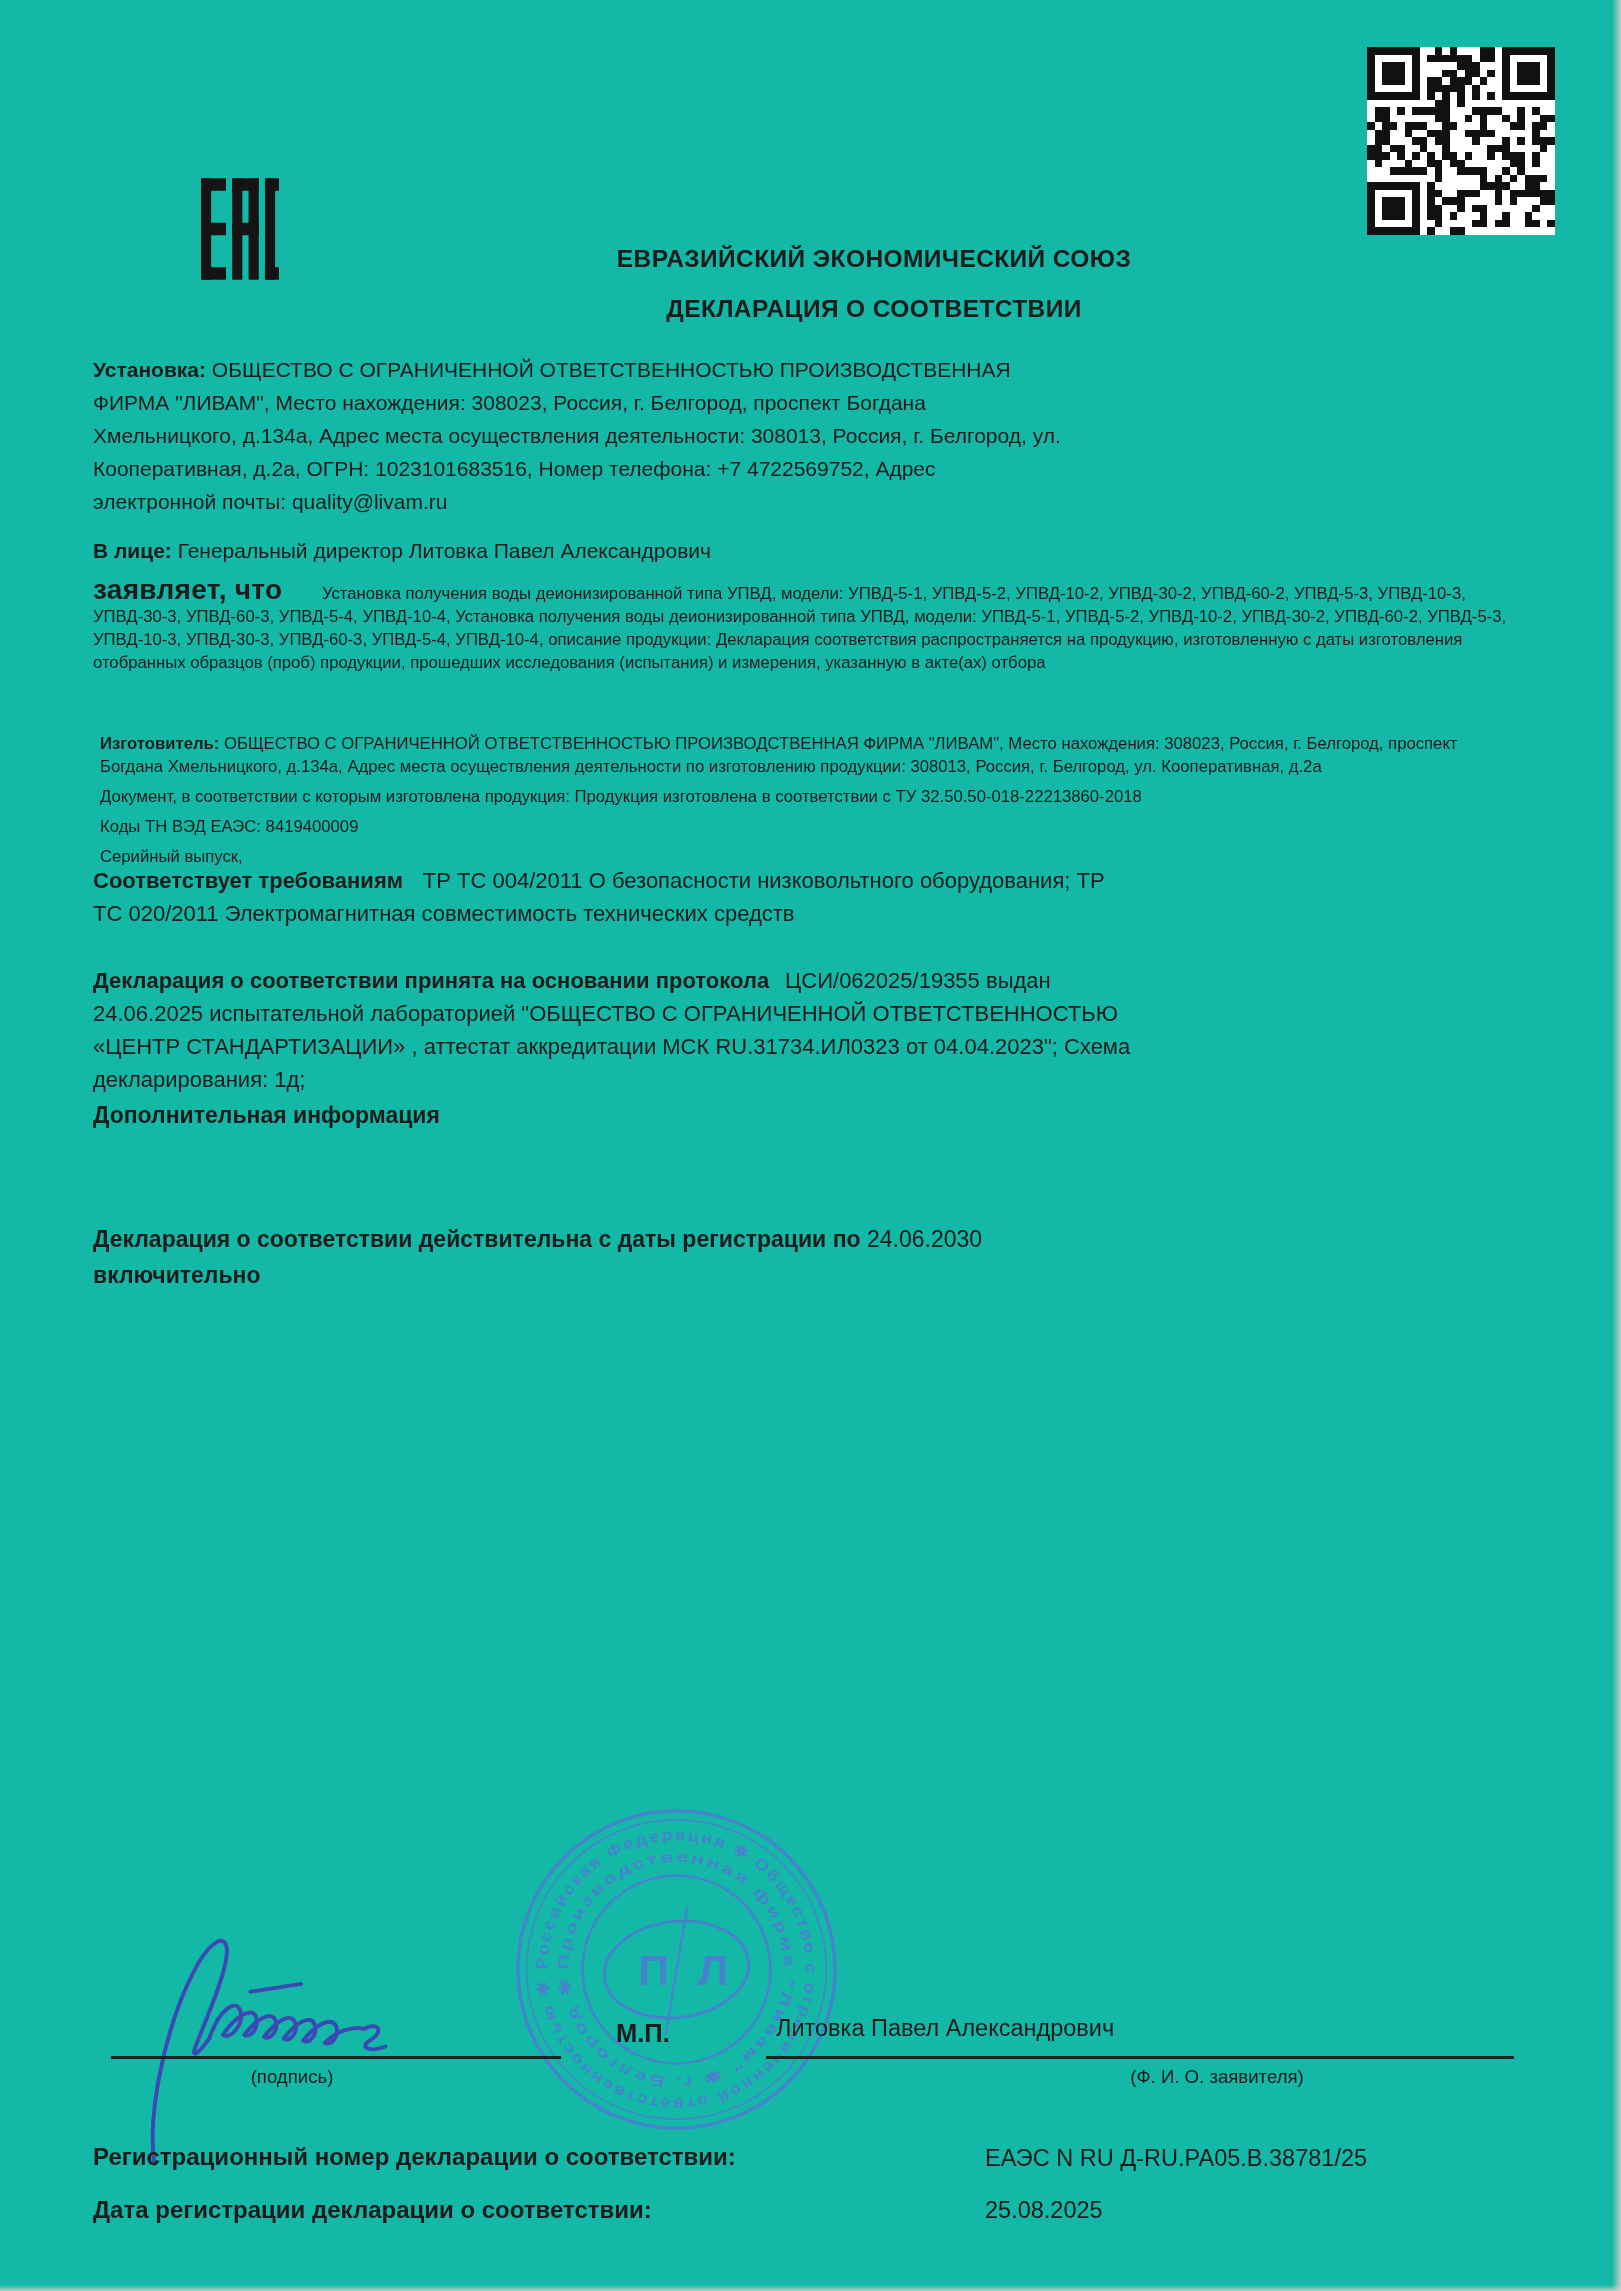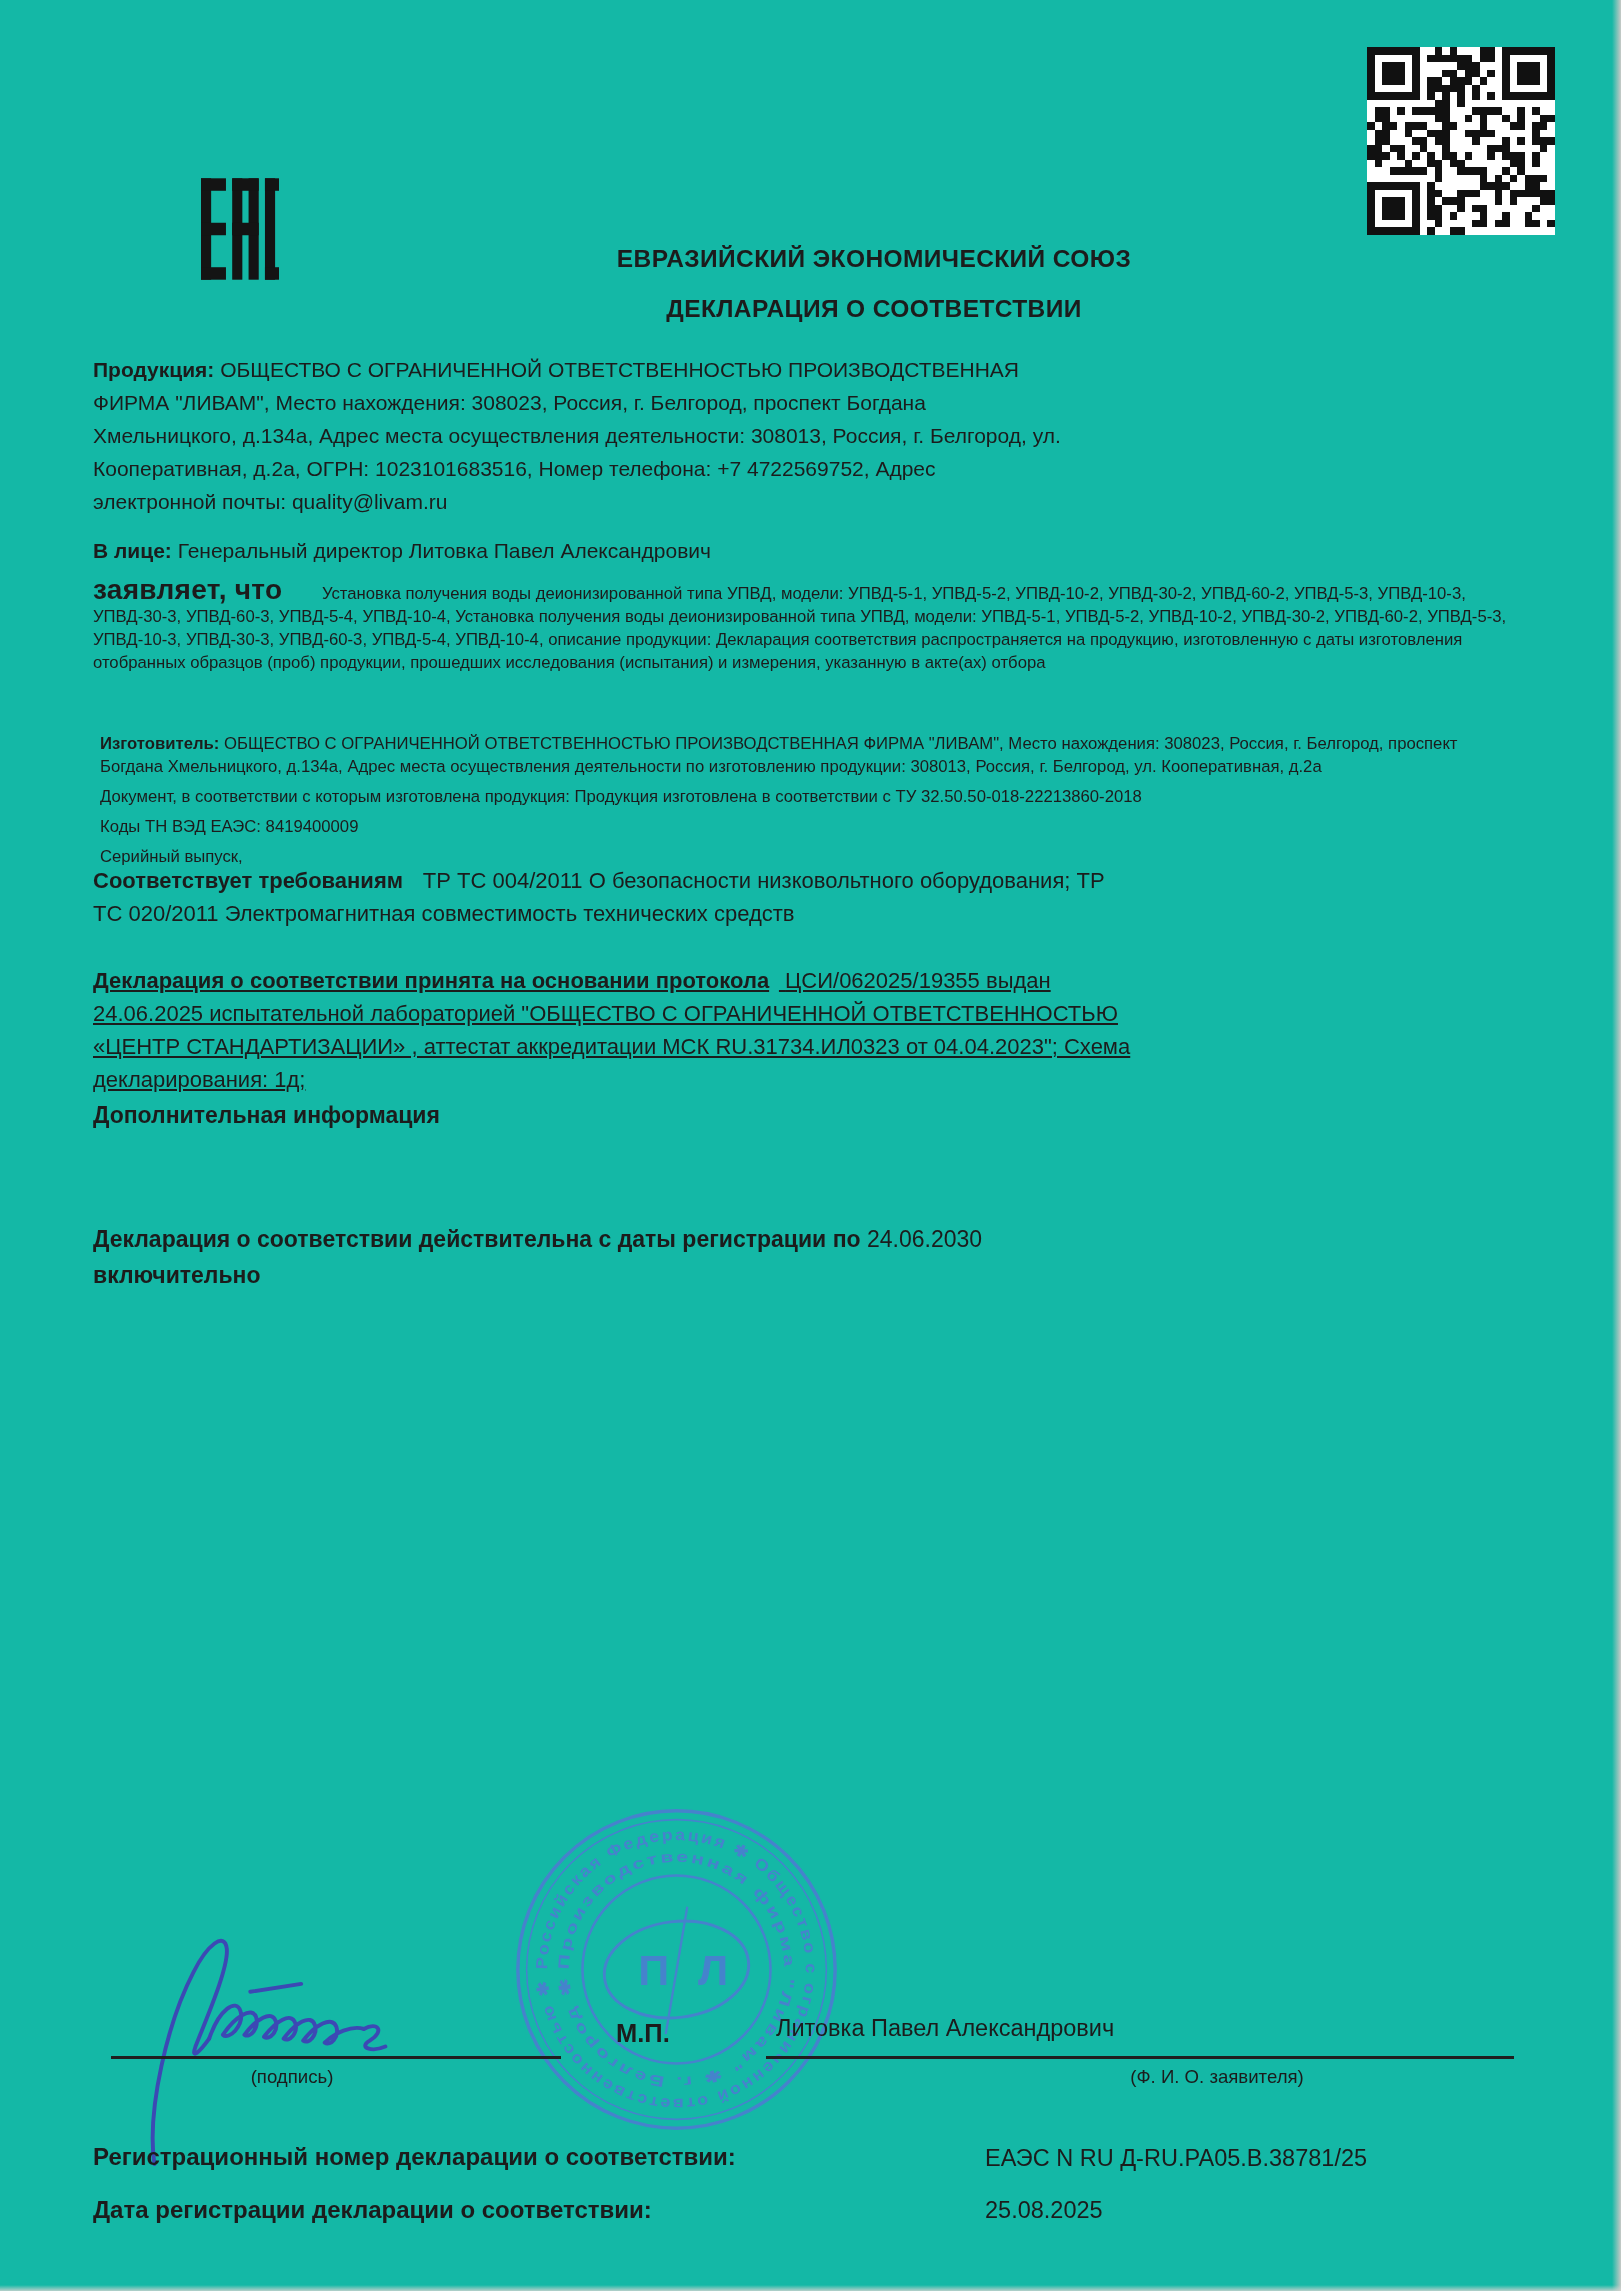--- a/index.html
+++ b/index.html
@@ -18,21 +18,21 @@
   .title-line{font-size:24.5px;font-weight:bold;letter-spacing:0.4px;margin:0 0 21.6px 0;}
   
   .applicant{left:93px;top:353px;width:970px;font-size:21px;line-height:33px;}
   .inperson{left:93px;top:539px;width:1078px;font-size:21px;}
   .declares{left:93px;top:578px;width:1416px;font-size:16.7px;line-height:23px;}
   .declares .biglabel{font-size:28px;font-weight:bold;margin-right:35px;letter-spacing:0.3px;}
   .maker{left:93px;top:725px;width:1416px;font-size:16.7px;line-height:23px;}
   .maker p{margin:7px;}
   .comply{left:93px;top:864px;width:1039px;font-size:22px;line-height:33px;}
   .comply .lbl{margin-right:13.7px;}
-  .protocol{left:93px;top:964px;width:1039px;font-size:22px;line-height:33px;text-decoration:underline;}
+  .protocol{left:93px;top:964px;width:1039px;font-size:22px;line-height:33px;}
   .protocol .lbl{margin-right:9.8px;}
   .addinfo{left:93px;top:1102px;font-size:23px;}
   .validity{left:93px;top:1221px;width:1078px;font-size:23px;line-height:36px;font-weight:bold;}
   .validity .dt{font-weight:normal;}
   
   .sig-line{background:#1f1f1f;height:2.9px;}
   .caption{font-size:18.6px;text-align:center;}
   .mp{left:616px;top:2019px;font-size:25.5px;font-weight:bold;}
   .fio{left:776px;top:2015px;font-size:23.5px;}
   
@@ -284,21 +284,21 @@
         <rect x="2" y="20" width="3" height="3" fill="#111"></rect>
       </svg>
   </div>
 
   <div class="abs titles">
     <p class="title-line">ЕВРАЗИЙСКИЙ ЭКОНОМИЧЕСКИЙ СОЮЗ</p>
     <p class="title-line">ДЕКЛАРАЦИЯ О СООТВЕТСТВИИ</p>
   </div>
 
   <div class="abs applicant">
-    <b>Продукция:</b>
+    <b>Установка:</b>
     <span>ОБЩЕСТВО С ОГРАНИЧЕННОЙ ОТВЕТСТВЕННОСТЬЮ ПРОИЗВОДСТВЕННАЯ ФИРМА "ЛИВАМ", Место нахождения: 308023, Россия, г. Белгород, проспект Богдана Хмельницкого, д.134а, Адрес места осуществления деятельности: 308013, Россия, г. Белгород, ул. Кооперативная, д.2а, ОГРН: 1023101683516, Номер телефона: +7 4722569752, Адрес электронной почты: quality@livam.ru</span>
   </div>
 
   <div class="abs inperson">
     <b>В лице:</b>
     <span>Генеральный директор Литовка Павел Александрович</span>
   </div>
 
   <div class="abs declares">
     <span class="biglabel">заявляет, что</span>

